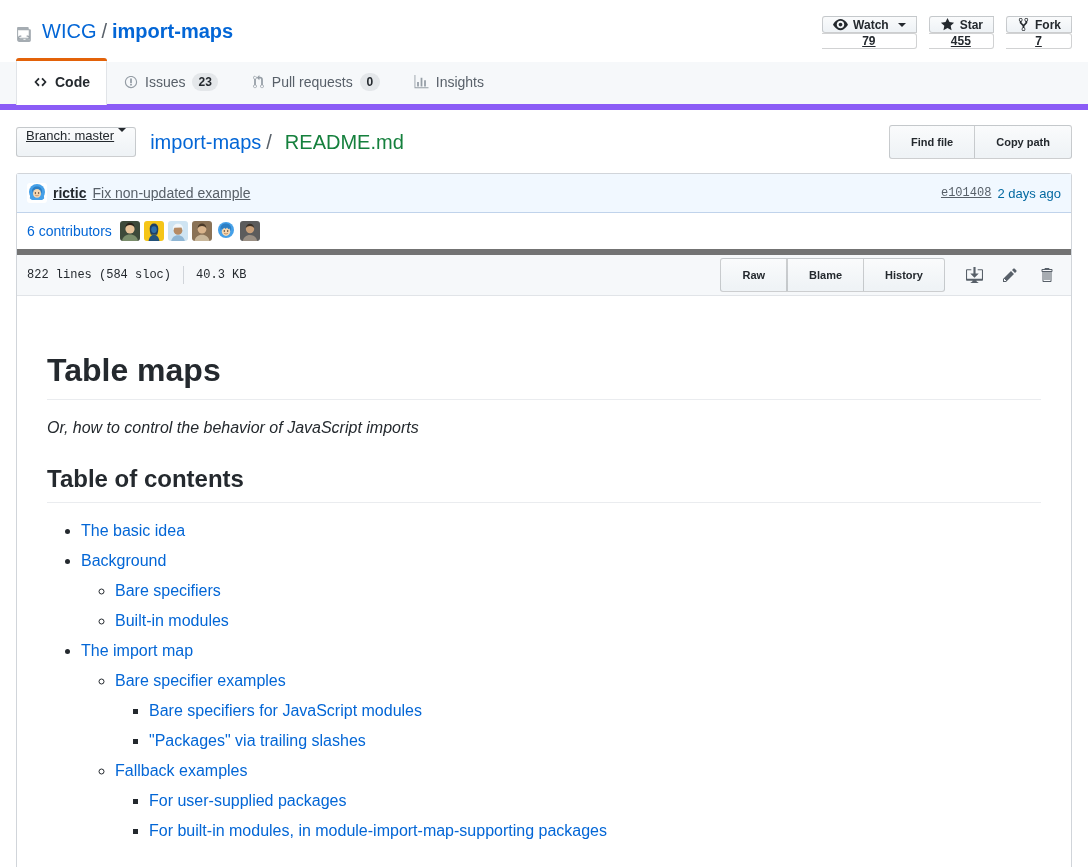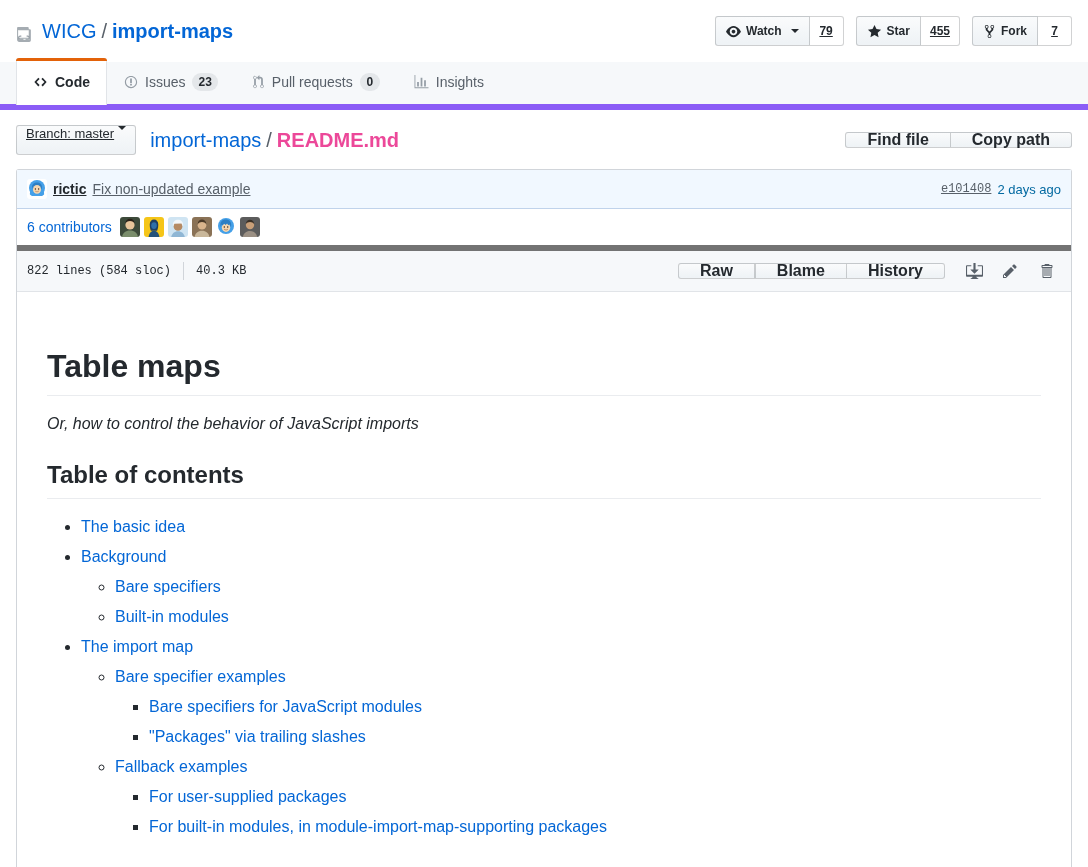--- a/index.html
+++ b/index.html
@@ -38,20 +38,21 @@
   .repo-owner { color: #0366d6; font-weight: 400; text-decoration: none; }
   .repo-slash { color: #586069; margin: 0 5px; font-weight: 400; }
   .repo-name { color: #0366d6; font-weight: 700; text-decoration: none; }
 
   .social-actions { display: flex; align-items: center; gap: 12px; }
   .btn-group-split {
     display: flex;
     align-items: stretch;
     height: 30px;
     border-radius: 3px;
+    flex-direction: column;
   }
   .split-main, .split-count {
     display: flex; align-items: center;
     border: 1px solid rgba(27,31,35,0.2);
     background-image: linear-gradient(-180deg, #fafbfc 0%, #eff3f6 90%);
     background-color: #eff3f6;
     font-size: 12px;
     font-weight: 700;
     color: #24292e;
     padding: 0 10px;
@@ -152,27 +153,27 @@
     text-decoration: underline;
   }
   .breadcrumb {
     margin-left: 14px;
     font-size: 20px;
     color: #24292e;
     display: flex; align-items: baseline;
   }
   .breadcrumb a { color: #0366d6; text-decoration: none; font-weight: 400; }
   .breadcrumb .sep { color: #586069; margin: 0 5px; }
-  .breadcrumb .final { font-weight: 700; color: #ec4899; }
+  .breadcrumb .final { font-weight: 400; color: #15803d; margin-left: 8px; }
   .file-nav-right { display: flex; }
   .btn-plain {
-    height: 16px;
+    height: 34px;
     display: inline-flex; align-items: center;
     padding: 0 21px;
-    font-size: 16px; font-weight: 700;
+    font-size: 11px; font-weight: 700;
     color: #24292e;
     border: 1px solid rgba(27,31,35,0.2);
     background-image: linear-gradient(-180deg, #fafbfc 0%, #eff3f6 90%);
     background-color: #eff3f6;
     white-space: nowrap;
   }
   .grp > .btn-plain:first-child { border-radius: 3px 0 0 3px; }
   .grp > .btn-plain:last-child { border-radius: 0 3px 3px 0; border-left: 0; }
   .grp > .btn-plain:only-child { border-radius: 3px; border-left: 1px solid rgba(27,31,35,0.2); }
   .grp { display: flex; }

